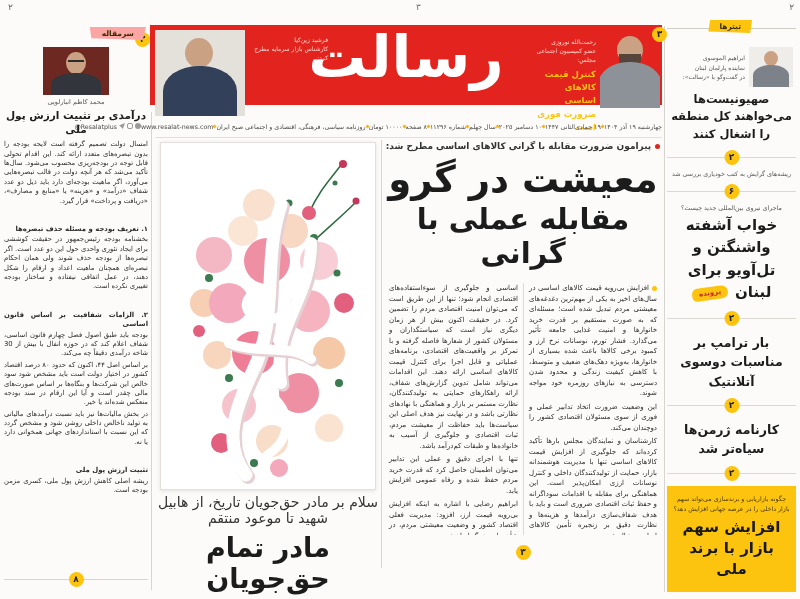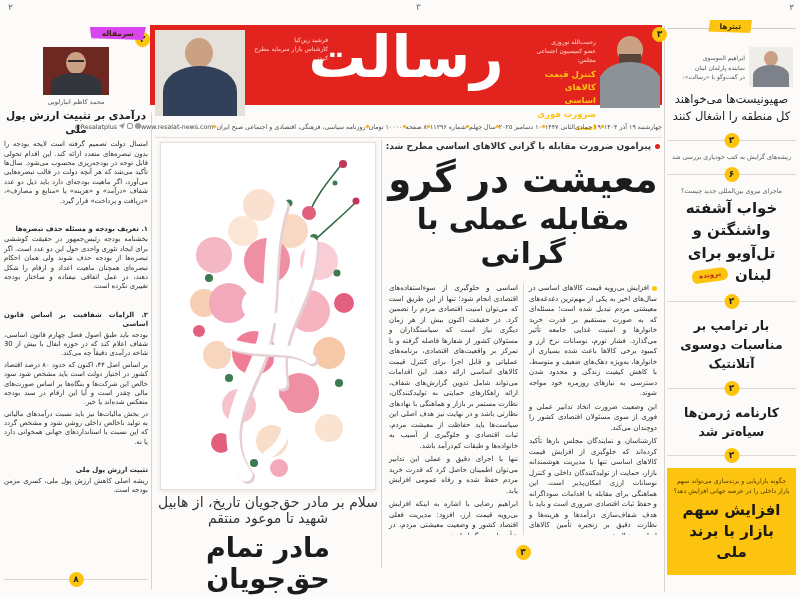--- a/index.html
+++ b/index.html
@@ -41,21 +41,21 @@
   .dl-item{white-space:nowrap}
   .dl-sep{width:3px;height:3px;background:#f0b429;transform:rotate(45deg);display:inline-block;flex:0 0 auto}
   .dl-ltr{direction:ltr;unicode-bidi:embed;color:#4a4a4a}
   .dl-social{display:flex;align-items:center;gap:2px}
   .soc{width:6px;height:6px;background:#9a9a9a;display:inline-block}
   .soc.tg{clip-path:polygon(0 40%,100% 0,65% 100%,35% 65%)}
   .soc.ig{border-radius:2px;background:transparent;border:1px solid #9a9a9a}
   .soc.tw{border-radius:50%}
   
   .editorial{position:absolute;left:4px;top:27px;width:144px;height:566px;overflow:hidden}
-  .ed-badge{position:absolute;top:0;right:2px;background:#d946ef;color:#3a2c00;font-size:7.5px;font-weight:bold;padding:2px 12px;clip-path:polygon(0 0,100% 0,94% 100%,3% 86%)}
+  .ed-badge{position:absolute;top:0;right:2px;background:#fca5a5;color:#3a2c00;font-size:7.5px;font-weight:bold;padding:2px 12px;clip-path:polygon(0 0,100% 0,94% 100%,3% 86%)}
   .ed-photo{margin:20px auto 3px;width:66px;height:48px;background:#6d2822;position:relative;overflow:hidden}
   .ed-author{text-align:center;font-size:6.5px;color:#555}
   .ed-title{text-align:center;font-size:10.5px;font-weight:bold;margin:3px 0 4px;line-height:1.3}
   .ed-body{font-size:6.8px;line-height:1.38;text-align:justify;color:#2b2b2b}
   .ed-body p{margin-bottom:2px}
   .ed-sub{font-weight:bold;font-size:6.9px;margin:19px 0 1px}
   .ed-foot{position:absolute;bottom:6px;left:0;width:100%;border-top:1px solid #d8d4ce}
   .ed-foot .dot{margin:-8px auto 0}
   
   .main-art{position:absolute;left:384px;top:141px;width:278px}
@@ -75,21 +75,21 @@
   .f-kicker{margin-top:4px;font-size:14px;font-weight:normal;color:#333}
   .f-title{font-size:27px;font-weight:bold;margin-top:6px;letter-spacing:-1px}
   
   .sidebar{position:absolute;left:667px;top:28px;width:129px;border-top:1px solid #cfccc6;padding-top:14px}
   .sb-badge{position:absolute;top:-9px;right:44px;background:#fdc40f;color:#3a2c00;font-size:7.5px;font-weight:bold;padding:2px 11px;clip-path:polygon(4% 0,100% 0,96% 100%,0 88%)}
   .sb-item{position:relative;padding:4px 3px 14px;border-bottom:1px solid #dcd8d2}
   .sb-dot{position:absolute;bottom:-8px;left:50%;transform:translateX(-50%)}
   .sb-row{display:flex;gap:4px;align-items:flex-start}
   .sb-photo{flex:0 0 44px;height:40px;background:#efedea;position:relative;overflow:hidden}
   .sb-cap{font-size:6px;color:#555;line-height:1.6;text-align:right;padding-top:6px}
-  .sb-h1{font-size:11.5px;font-weight:normal;text-align:center;line-height:1.5;margin-top:4px}
+  .sb-h1{font-size:11.5px;font-weight:bold;text-align:center;line-height:1.5;margin-top:4px}
   .sb-kick{font-size:6.3px;color:#555;text-align:center}
   .sb-h2{font-size:13px;font-weight:bold;text-align:center;line-height:1.5;margin-top:3px}
   .sb-h3{font-size:15px;font-weight:bold;text-align:center;line-height:1.5;margin-top:3px}
   .sb-h4{font-size:12.5px;font-weight:bold;text-align:center;line-height:1.55;margin-top:2px}
   .pr-badge{display:inline-block;background:#fdc40f;color:#c2271d;font-size:7px;font-weight:bold;padding:1px 7px;border-radius:8px 10px 9px 7px;transform:rotate(-8deg);vertical-align:middle;margin-right:2px}
   .sb-box{background:#fdc40f;margin-top:12px;padding:8px 6px 6px;position:relative}
   .box-kick{font-size:6.3px;color:#4a3800;text-align:center;line-height:1.6}
   .box-title{font-size:15px;font-weight:bold;color:#191919;text-align:center;line-height:1.4;margin:3px 0 6px}
 </style>
 </head>

